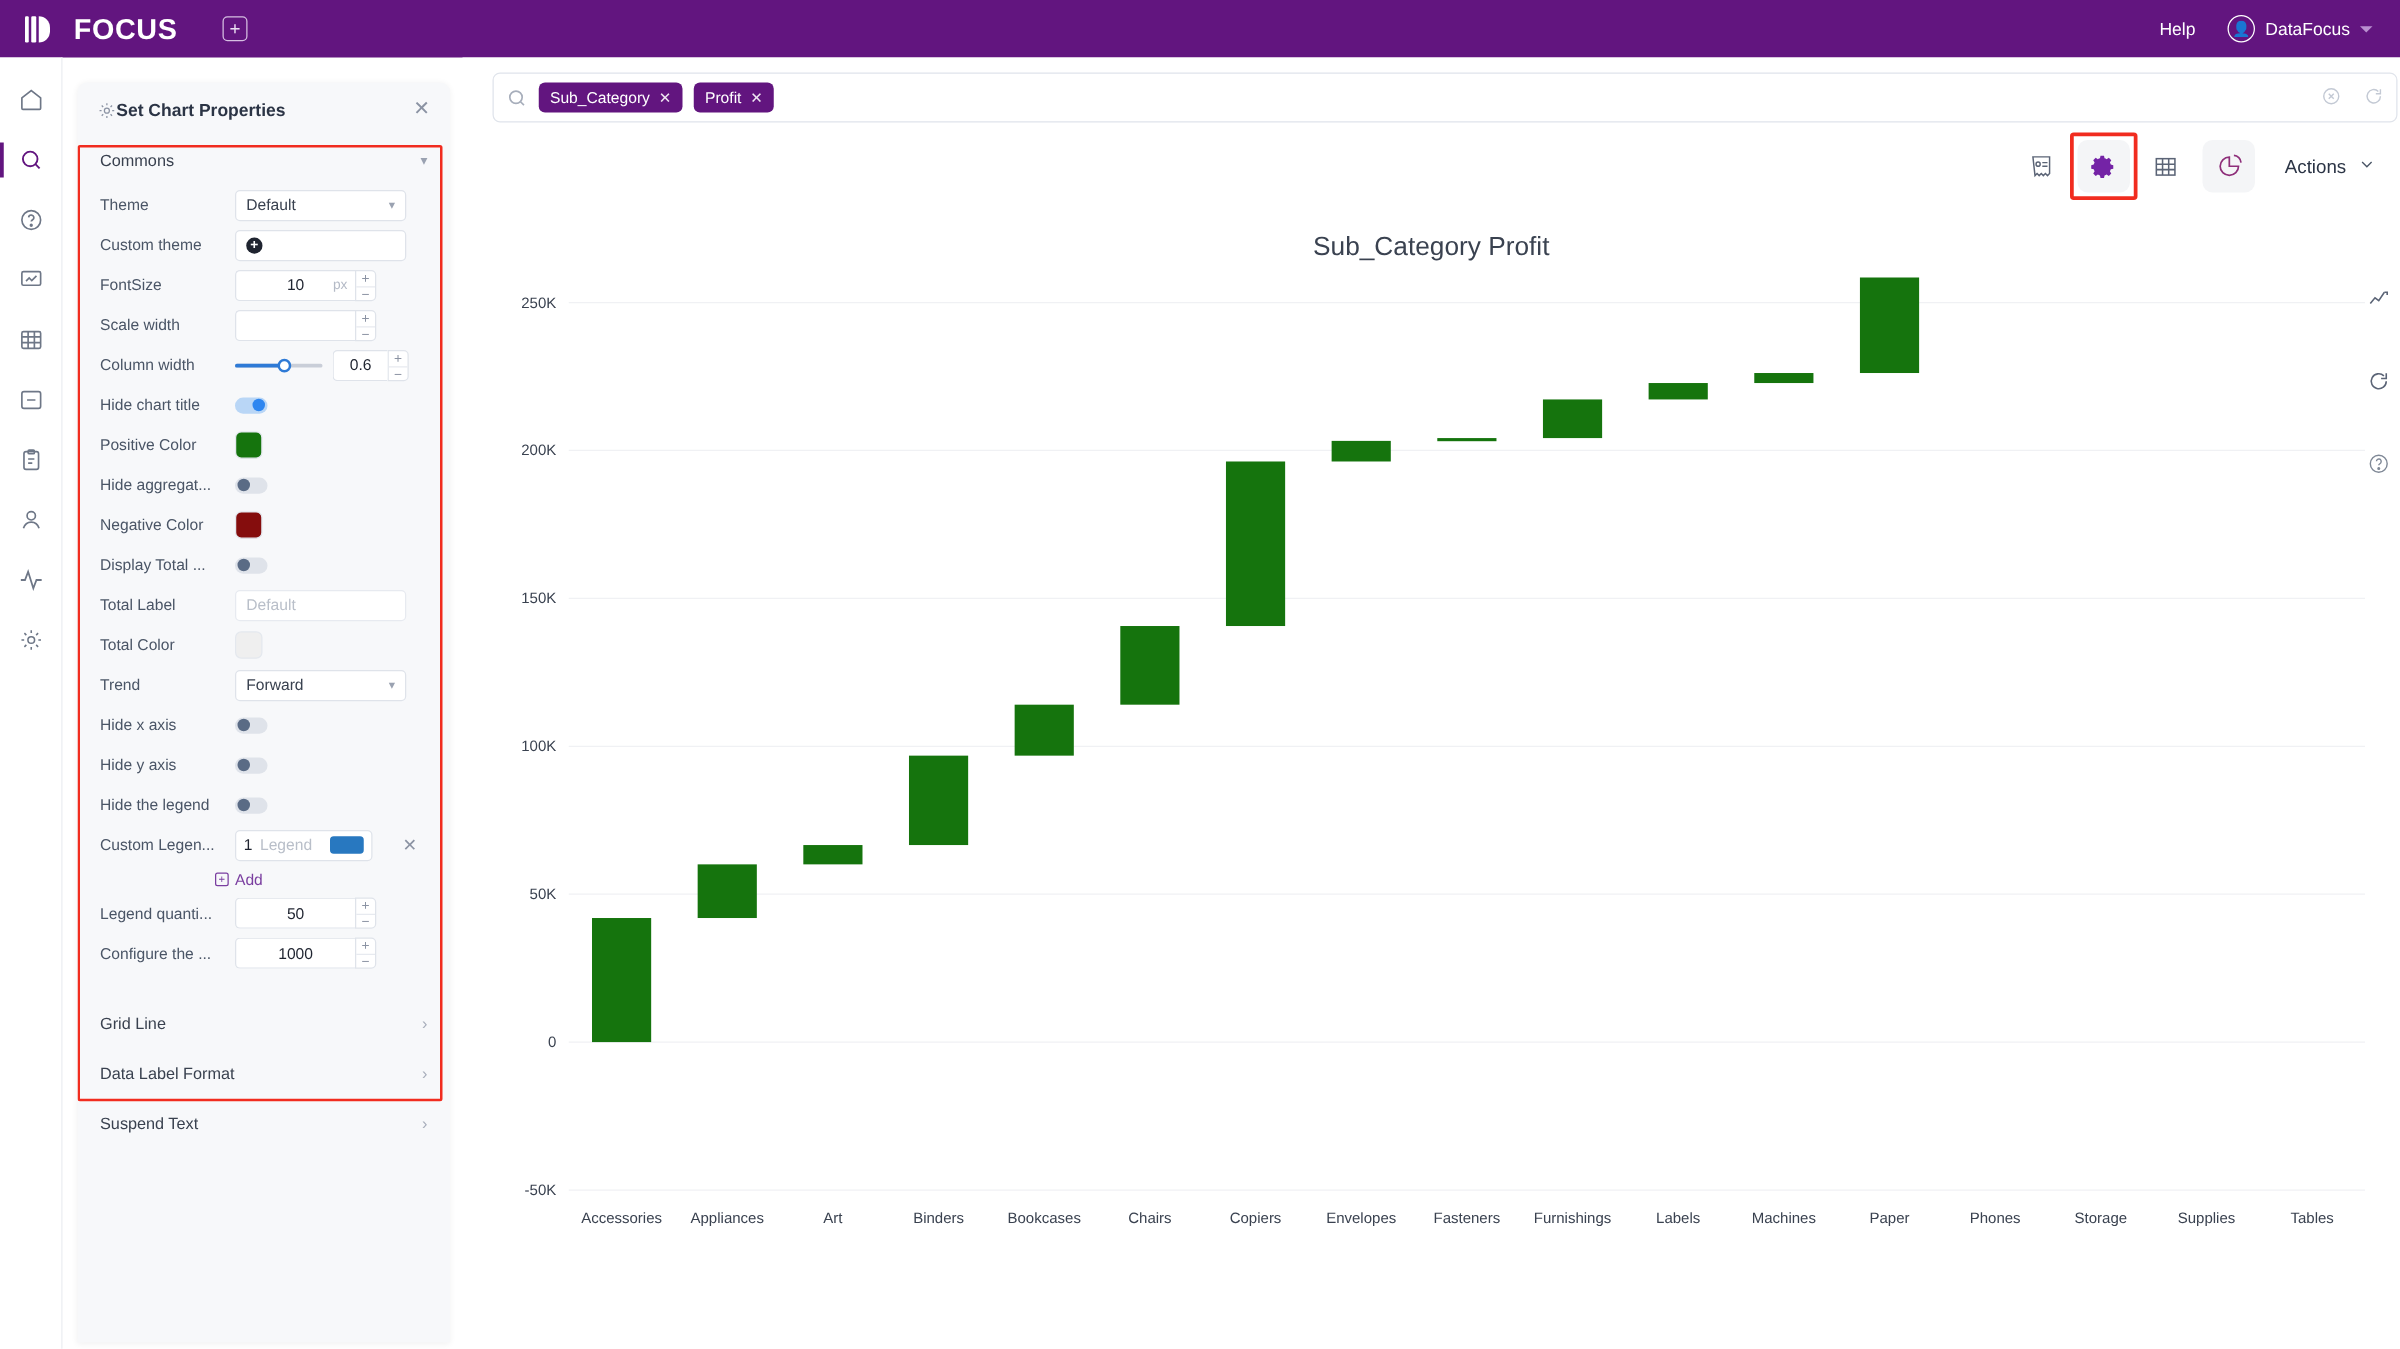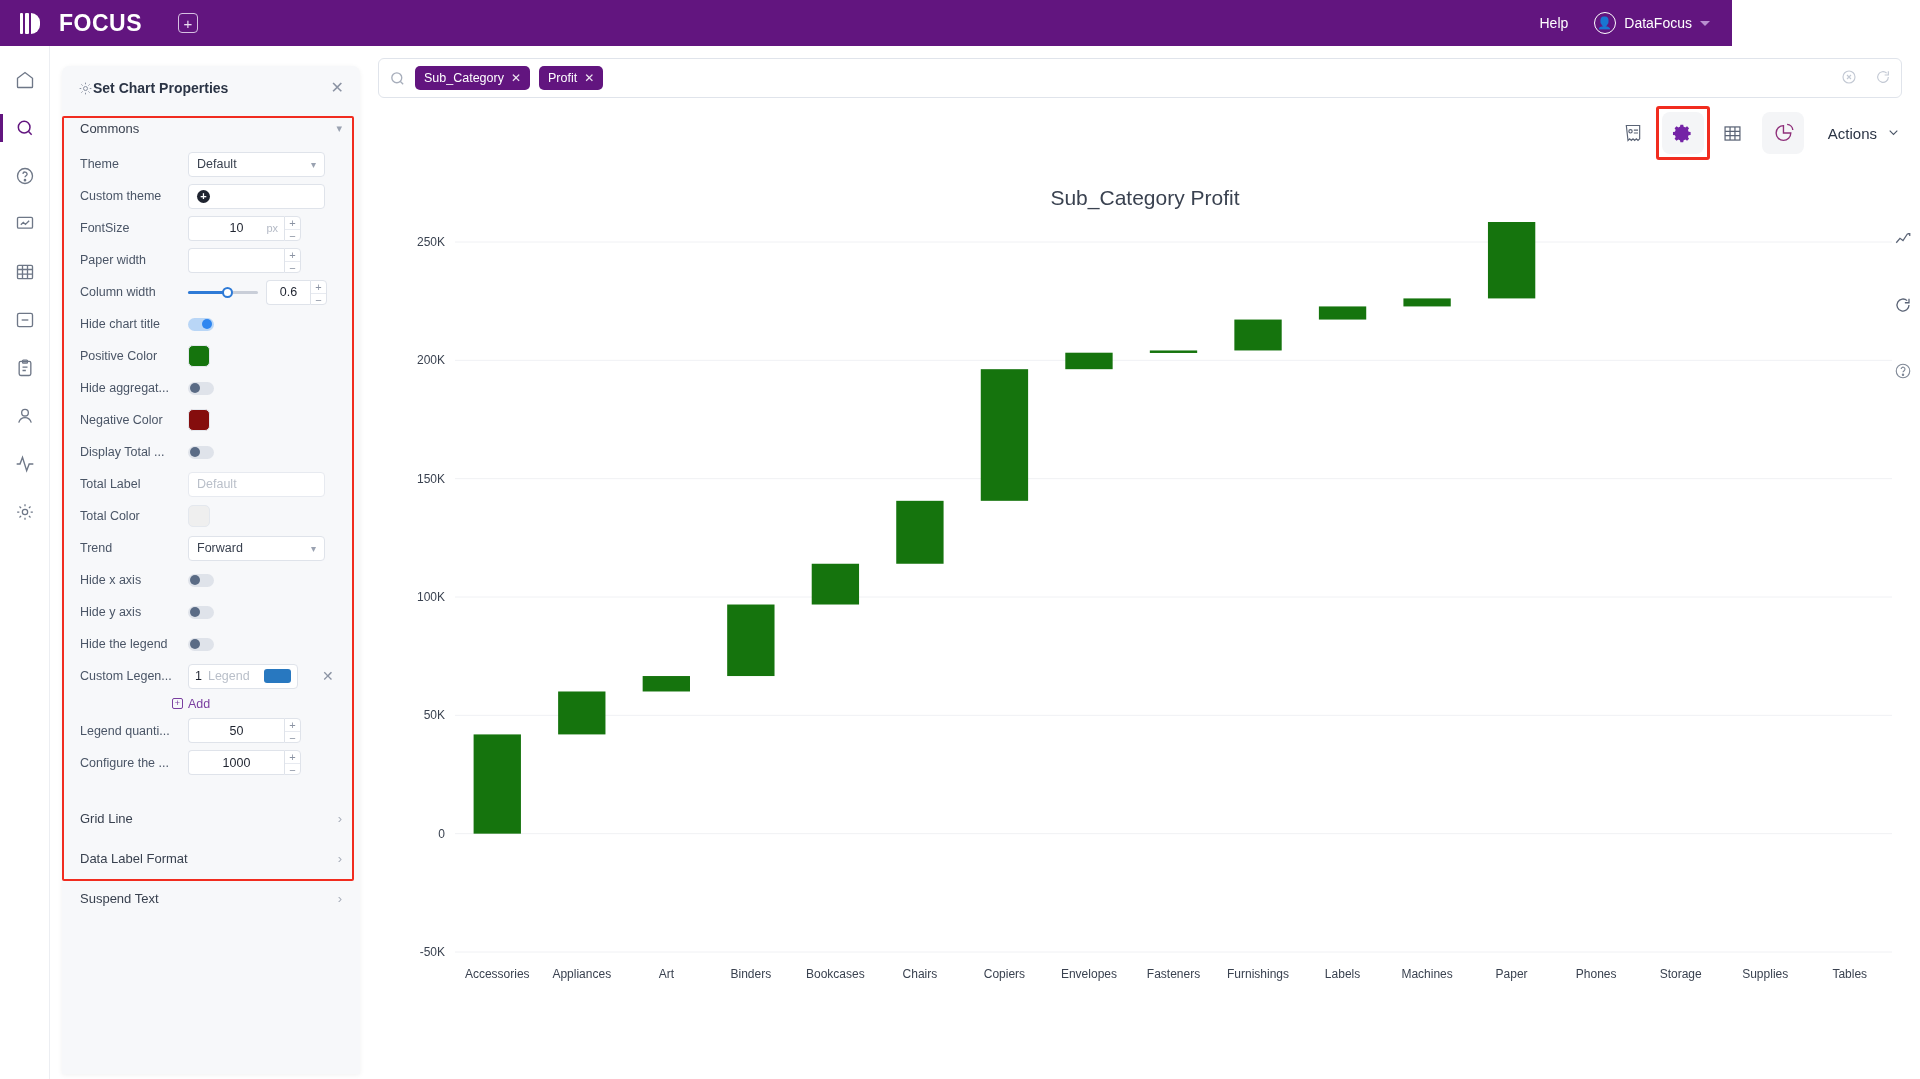--- a/index.html
+++ b/index.html
@@ -7,21 +7,21 @@
   html, body { width: 1920px; height: 1079px; overflow: hidden; }
   body {
     font-family: "Liberation Sans", sans-serif;
     background: #ffffff;
     color: #2b3445;
     font-size: 13px;
   }
 
   
   .topbar {
-    position: absolute; top: 0; left: 0; width: 1732px; height: 46px;
+    position: absolute; top: 0; left: 0; width: 1920px; height: 46px;
     background: #62157f;
     display: flex; align-items: center;
   }
   .brand { display: flex; align-items: center; margin-left: 20px; gap: 9px; }
   .brand-logo { width: 30px; height: 27px; position: relative; }
   .brand-logo .b1, .brand-logo .b2, .brand-logo .b3 {
     position: absolute; top: 3px; background: #fff; border-radius: 1px;
   }
   .brand-logo .b1 { left: 0;  width: 2.5px; height: 21px; }
   .brand-logo .b2 { left: 5px; width: 3.5px; height: 21px; }
@@ -169,21 +169,21 @@
   .collapsed-sec {
     display:flex; align-items:center; height: 40px; padding: 0 18px;
     font-size: 13px; color:#39414f; cursor:pointer;gap:16px;
   }
   .collapsed-sec .chev { margin-left:auto; color:#a8aebb; font-size: 13px; }
 
   
   .main { position:absolute; left: 370px; top: 46px; width: 1550px; height: 1033px; background:#fff; }
 
   .searchbar-wrap {
-    position:absolute; top: 12px; left: 8px; width: 1524px; height: 40px;
+    position:absolute; top: 12px; left: 24px; width: 1524px; height: 40px;
     border: 1px solid #e0e4eb; border-radius: 6px; display:flex; align-items:center;
     padding: 0 10px; gap: 9px; background:#fff;
   }
   .search-icon { color:#a7aebb; display:flex; }
   .chip {
     background:#62157f; color:#fff; border-radius: 5px; height: 24px;
     display:flex; align-items:center; padding: 0 9px; gap:7px; font-size: 12.5px; cursor:pointer;
   }
   .chip .x { font-size: 12px; opacity:.9; }
   .search-actions { margin-left:auto; display:flex; align-items:center; gap: 18px; color:#c3c9d4; }
@@ -352,21 +352,21 @@
           <span class="unit">px</span>
         </div>
         <div class="spin">
           <div>+</div>
           <div>−</div>
         </div>
       </div>
     </div>
 
     <div class="row">
-      <div class="row-label">Paper width</div>
+      <div class="row-label">Scale width</div>
       <div class="ctl">
         <div class="numbox wide">
           <span></span>
         </div>
         <div class="spin">
           <div>+</div>
           <div>−</div>
         </div>
       </div>
     </div>

